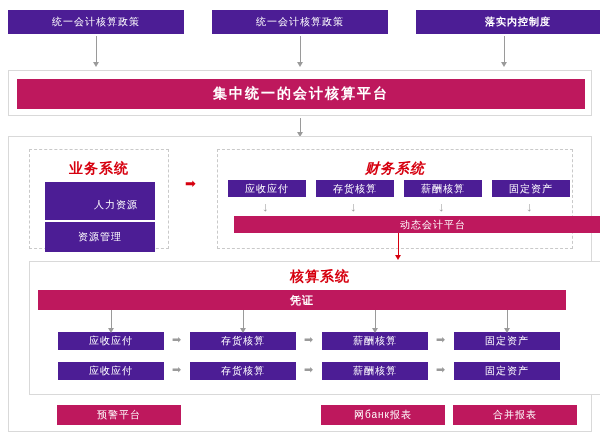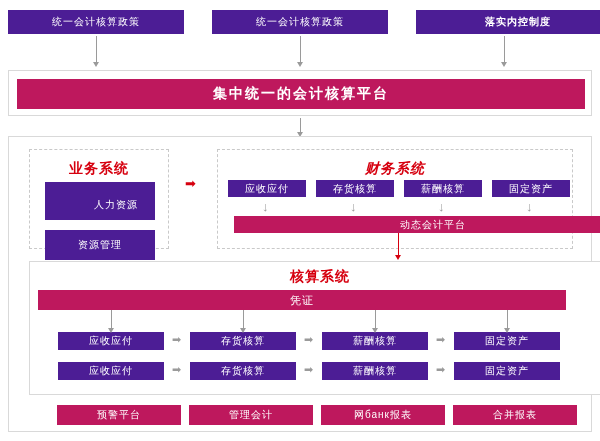--- a/index.html
+++ b/index.html
@@ -77,36 +77,36 @@
 
   
   .frame{position:absolute;left:8px;top:136px;width:584px;height:296px;}
 
   
   .biz{position:absolute;left:20px;top:12px;width:140px;height:100px;}
   .biz .sect-title{position:absolute;left:0;top:10px;width:100%;}
   .biz .gray-box{position:absolute;left:15px;width:110px;height:30px;}
   .biz-i0{top:32px;}
   .biz-i1{top:40px;padding-left:32px;}
-  .biz-i2{top:80px;}
+  .biz-i2{top:72px;}
 
   
   .fin{position:absolute;left:208px;top:12px;width:356px;height:100px;}
   .fin .sect-title{position:absolute;left:0;top:10px;width:100%;font-style:italic;}
   .fin .gray-box{position:absolute;top:30px;width:78px;height:17px;}
   .fin-i0{left:10px;}
   .fin-i1{left:98px;}
   .fin-i2{left:186px;}
   .fin-i3{left:274px;}
   .fin-platform{position:absolute;left:16px;top:66px;width:398px;height:17px;font-size:10px;letter-spacing:1px;}
 
   
   .acct{position:absolute;left:20px;top:124px;width:582px;height:134px;}
   .acct .sect-title{position:absolute;left:0;top:6px;width:100%;}
-  .acct-voucher{position:absolute;left:8px;top:28px;width:528px;height:20px;font-size:11px;font-weight:normal;letter-spacing:1px;}
+  .acct-voucher{position:absolute;left:8px;top:28px;width:528px;height:20px;font-size:11px;font-weight:bold;letter-spacing:1px;}
   .acct .gray-box{position:absolute;width:106px;height:18px;}
   .acct-r0{top:70px;}
   .acct-r1{top:100px;}
   .ac0{left:28px;}
   .ac1{left:160px;}
   .ac2{left:292px;}
   .ac3{left:424px;}
 
   
   .bottom{position:absolute;left:20px;top:268px;width:544px;height:20px;}
@@ -188,19 +188,18 @@
       <div class="tick-arrow" style="left:274px;top:72px;font-size:11px;">➡</div>
       <div class="tick-arrow" style="left:406px;top:72px;font-size:11px;">➡</div>
 
       <div class="tick-arrow" style="left:142px;top:102px;font-size:11px;">➡</div>
       <div class="tick-arrow" style="left:274px;top:102px;font-size:11px;">➡</div>
       <div class="tick-arrow" style="left:406px;top:102px;font-size:11px;">➡</div>
     </div>
 
     <div class="bottom">
       <div class="red-box bt0">预警平台</div>
-      <div class="red-box bt1">管理会计</div>
       <div class="red-box bt3">合并报表</div>
       <div class="red-box bt2">网банк报表</div>
     </div>
 
   </div>
 </div>
 
 </body></html>

